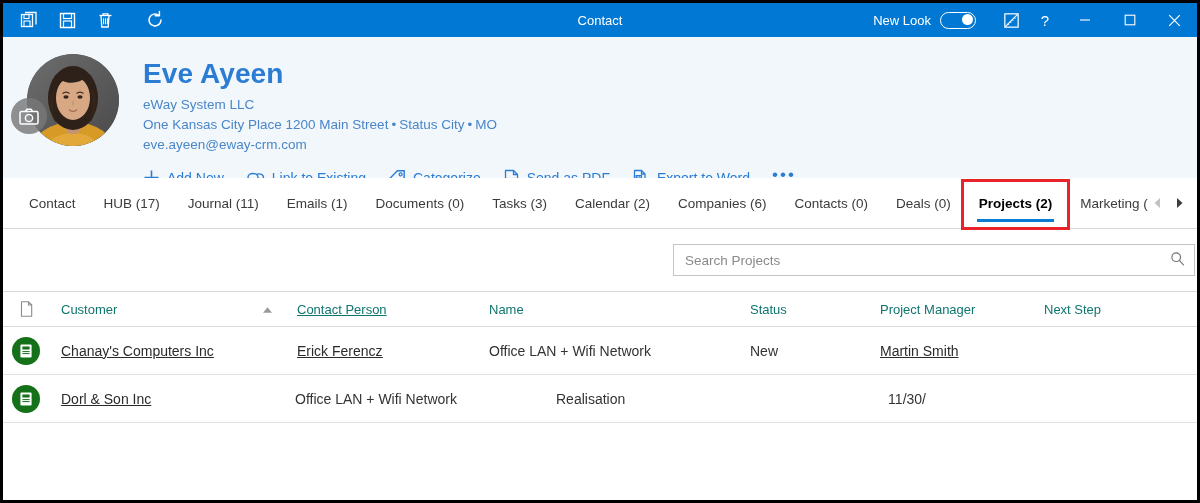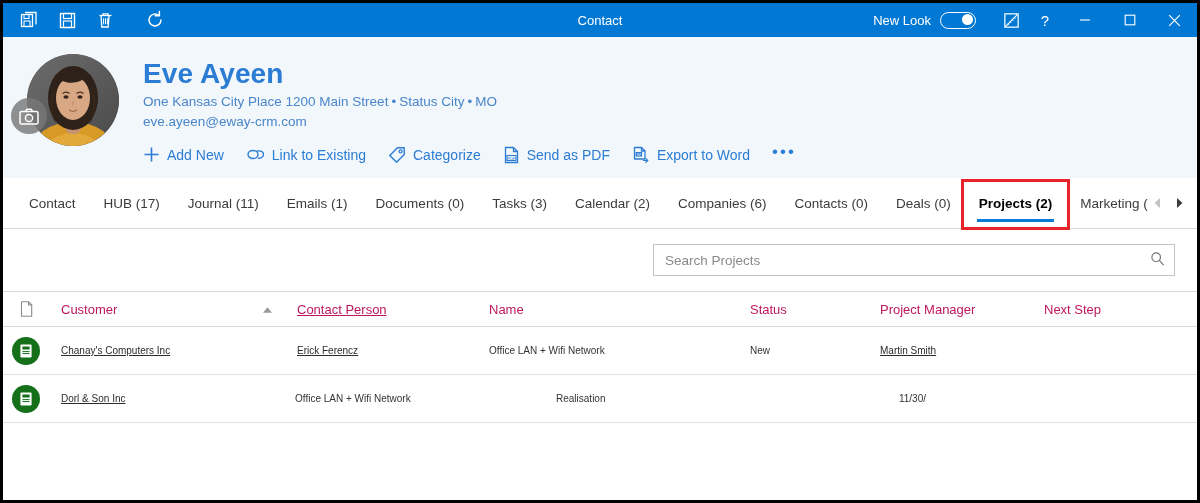--- a/index.html
+++ b/index.html
@@ -251,21 +251,21 @@
     pointer-events: none;
     z-index: 20;
   }
 
   
   .search-area {
     height: 62px;
     display: flex;
     align-items: center;
     justify-content: flex-end;
-    padding-right: 22px;
+    padding-right: 2px;
     background: #fff;
     flex: none;
   }
   .search-box {
     width: 522px;
     height: 32px;
     border: 1px solid #c4c4c4;
     display: flex;
     align-items: center;
     padding: 0 9px 0 11px;
@@ -285,30 +285,30 @@
   
   .grid { width: 100%; }
 
   .grid-header {
     display: flex;
     align-items: center;
     height: 36px;
     border-top: 1px solid #d9d9d9;
     border-bottom: 1px solid #d9d9d9;
     font-size: 13px;
-    color: #be185d;
+    color: #0f766e;
     background: #ffffff;
   }
 
   .grid-row {
     display: flex;
     align-items: center;
     height: 48px;
     border-bottom: 1px solid #e2e2e2;
-    font-size: 10px;
+    font-size: 14px;
     color: #333;
     background: #ffffff;
   }
 
   .c-icon   { width: 46px; flex:none; display:flex; justify-content:center; align-items:center; }
   .c-cust   { width: 246px; flex:none; padding-left: 12px; display:flex; align-items:center; }
   .c-contact{ width: 194px; flex:none; padding-left: 2px; text-decoration: underline; }
   .c-name   { width: 261px; flex:none; }
   .c-status { width: 130px; flex:none; }
   .c-pm     { width: 164px; flex:none; }
@@ -464,20 +464,21 @@
         <svg width="20" height="17" viewBox="0 0 20 17">
           <rect x="1" y="3.5" width="18" height="12.5" rx="1.6" fill="none" stroke="#fff" stroke-width="1.5"></rect>
           <path d="M6.5 3.5l1.4-2.3h4.2l1.4 2.3" fill="none" stroke="#fff" stroke-width="1.5" stroke-linejoin="round"></path>
           <circle cx="10" cy="10" r="3.6" fill="none" stroke="#fff" stroke-width="1.5"></circle>
         </svg>
       </div>
     </div>
 
     <div class="hdr-info">
       <div class="person-name">Eve Ayeen</div>
+      <div class="info-line company">eWay System LLC</div>
       <div class="info-line">
         <span>One Kansas City Place 1200 Main Street</span><span class="sep">•</span><span>Status City</span><span class="sep">•</span><span>MO</span>
       </div>
       <div class="info-line">eve.ayeen@eway-crm.com</div>
 
       <div class="actions">
 
         <div class="action">
           <span class="ic">
             <svg width="17" height="17" viewBox="0 0 17 17">

